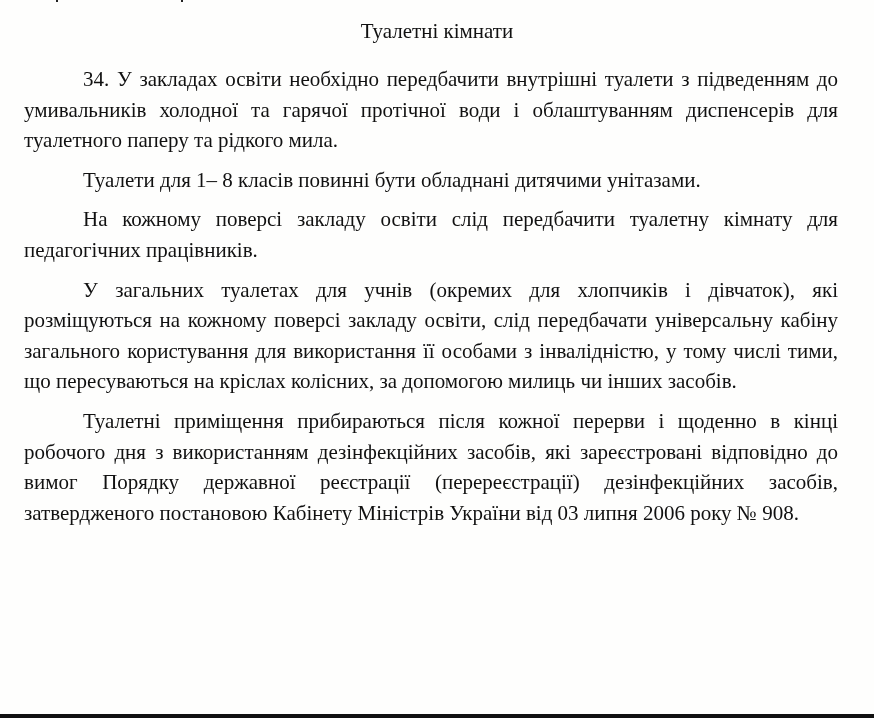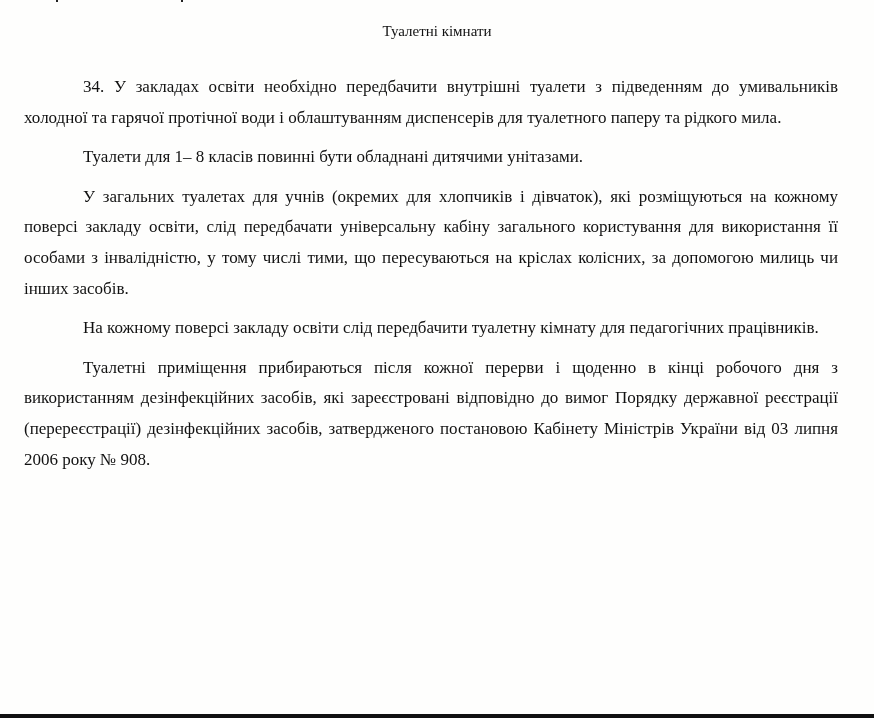--- a/index.html
+++ b/index.html
@@ -37,29 +37,29 @@
       width: 2px;
       height: 4px;
       background: #222;
     }
     .heading {
       position: absolute;
       left: 0;
       width: 874px;
       top: 17px;
       text-align: center;
-      font-size: 15px;
+      font-size: 21px;
       line-height: 28px;
     }
     .body-text {
       position: absolute;
       left: 24px;
       width: 814px;
-      top: 72px;
-      font-size: 17px;
+      top: 64px;
+      font-size: 21px;
       line-height: 30.6px;
       text-align: justify;
     }
     .para {
       margin: 0;
       text-indent: 59px;
       text-align: justify;
     }
     .para + .para {
       margin-top: 8px;
@@ -87,19 +87,19 @@
   <div class="clipped-prev-line">
     <span class="mark" style="left:56px"></span>
     <span class="mark" style="left:181px"></span>
   </div>
 
   <div class="heading">Туалетні кімнати</div>
 
   <div class="body-text">
     <p class="para p1">34. У закладах освіти необхідно передбачити внутрішні туалети з підведенням до умивальників холодної та гарячої протічної води і облаштуванням диспенсерів для туалетного паперу та рідкого мила.</p>
     <p class="para p3">Туалети для  1– 8 класів повинні бути обладнані дитячими унітазами.</p>
+    <p class="para p5">На кожному поверсі закладу освіти слід передбачити туалетну  кімнату для педагогічних працівників.</p>
     <p class="para p4">У загальних туалетах для учнів (окремих для хлопчиків і дівчаток), які розміщуються на кожному поверсі закладу освіти, слід передбачати універсальну кабіну загального користування для використання її особами з інвалідністю, у тому числі тими, що пересуваються на кріслах колісних, за допомогою милиць чи інших засобів.</p>
-    <p class="para p5">На кожному поверсі закладу освіти слід передбачити туалетну  кімнату для педагогічних працівників.</p>
     <p class="para p6">Туалетні приміщення прибираються після кожної перерви і щоденно в кінці робочого дня з використанням дезінфекційних засобів, які зареєстровані відповідно до вимог Порядку державної реєстрації (перереєстрації) дезінфекційних засобів, затвердженого постановою Кабінету Міністрів України від 03 липня 2006 року № 908.</p>
   </div>
 </div>
 
 <div class="bottom-bar"></div>
 
 </body></html>

